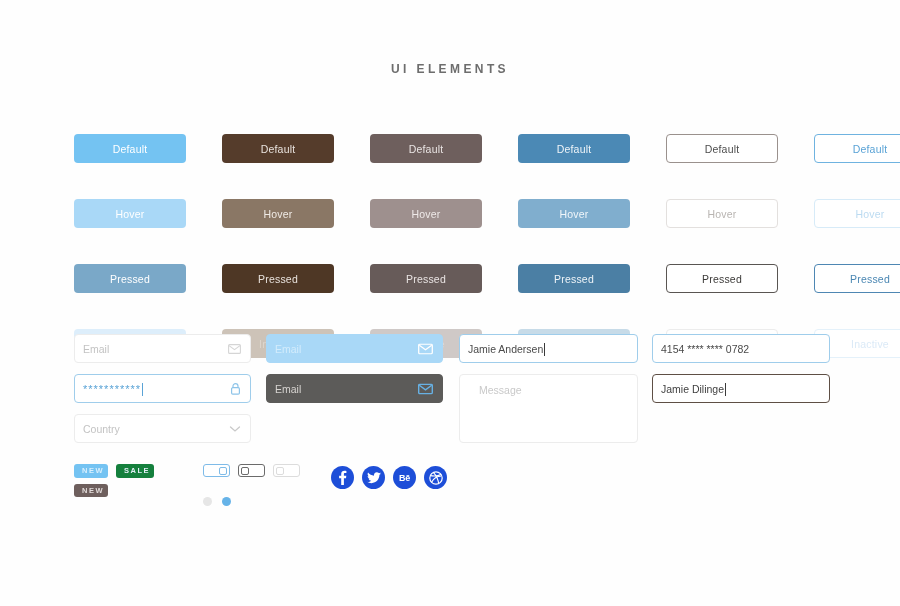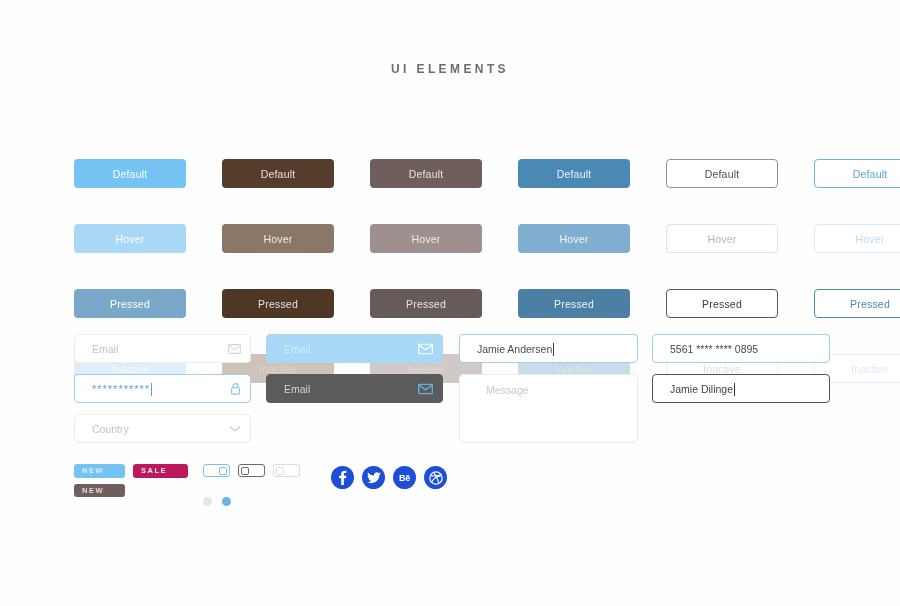--- a/index.html
+++ b/index.html
@@ -30,21 +30,21 @@
     text-align: center;
     font-size: 12px;
     font-weight: bold;
     letter-spacing: 3.4px;
     color: #6d6d6d;
   }
 
   
   .btn-grid {
     position: absolute;
-    top: 159px;
+    top: 134px;
     left: 74px;
     width: 775px;
     display: grid;
     grid-template-columns: repeat(6, 112px);
     column-gap: 16.6px;
     row-gap: 12px;
     gap: 36px;
   }
   .btn {
     height: 29px;
@@ -109,21 +109,21 @@
 
   .field {
     position: relative;
     box-sizing: border-box;
     height: 29px;
     border-radius: 4px;
     border: 1px solid #ececec;
     background: #ffffff;
     display: flex;
     align-items: center;
-    padding: 0 17px;
+    padding: 0 8px;
     font-size: 10.5px;
     color: #c3c3c3;
     margin-bottom: 11px;
   }
   .field.wide3 { width: 179px; }
   .field .ficon {
     position: absolute;
     right: 9px;
     top: 50%;
     transform: translateY(-50%);
@@ -156,43 +156,43 @@
   }
   .caret.blue { background: #5aa3d6; }
 
   .textarea {
     box-sizing: border-box;
     width: 179px;
     height: 69px;
     border-radius: 4px;
     border: 1px solid #ececec;
     background: #ffffff;
-    padding: 9px 26px;
+    padding: 9px 19px;
     font-size: 10.5px;
     color: #c9c9c9;
   }
 
   
   .badges {
     position: absolute;
     left: 74px;
     top: 464px;
   }
   .badge-row { display: flex; gap: 8px; margin-bottom: 6px; }
   .badge {
     border-radius: 3px;
-    padding: 3px 21px 3px 8px;
+    padding: 3px 4px 3px 8px;
     font-size: 7.5px;
     font-weight: bold;
     letter-spacing: 1.5px;
     color: #ffffff;
     line-height: 1;
   }
   .badge-new  { background: #74c3f2; color:#d8effd; }
-  .badge-sale { background: #be185d; color:#e2eef6; }
+  .badge-sale { background: #15803d; color:#e2eef6; }
   .badge-new2 { background: #6e5f5d; color:#e2dcda; }
 
   .toggles {
     position: absolute;
     left: 203px;
     top: 464px;
     display: flex;
     gap: 8px;
     align-items: center;
   }
@@ -407,21 +407,21 @@
           <span class="caret"></span>
       </div>
 
       <div class="textarea">
         <span>Message</span>
       </div>
     </div>
 
     <div class="fcol col4">
       <div class="field field-blue-border">
-        <span>5561 **** **** 0895</span>
+        <span>4154 **** **** 0782</span>
       </div>
 
       <div class="field field-dark-border">
         <span>Jamie Dilinge</span>
           <span class="caret"></span>
       </div>
 
     </div>
   </div>
 

